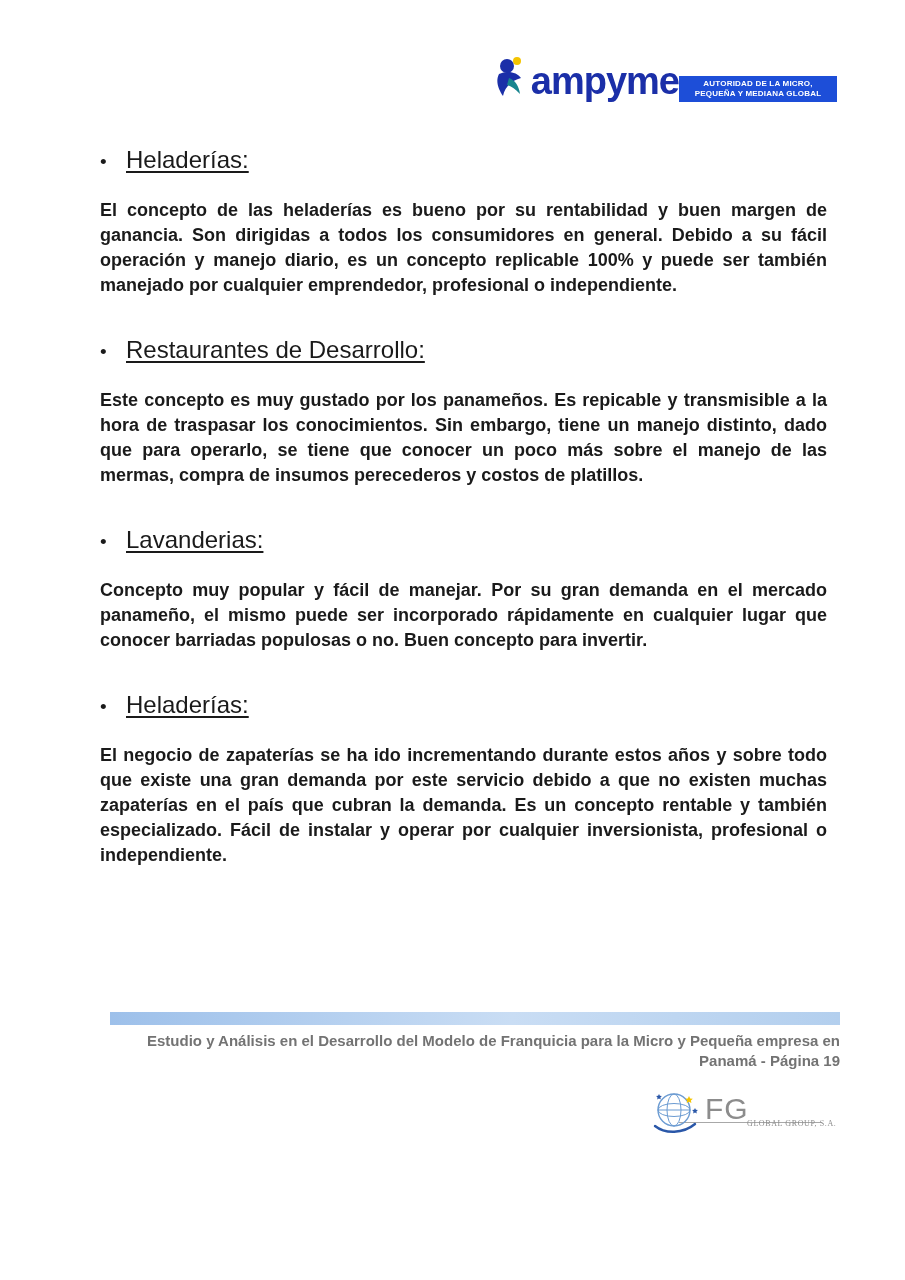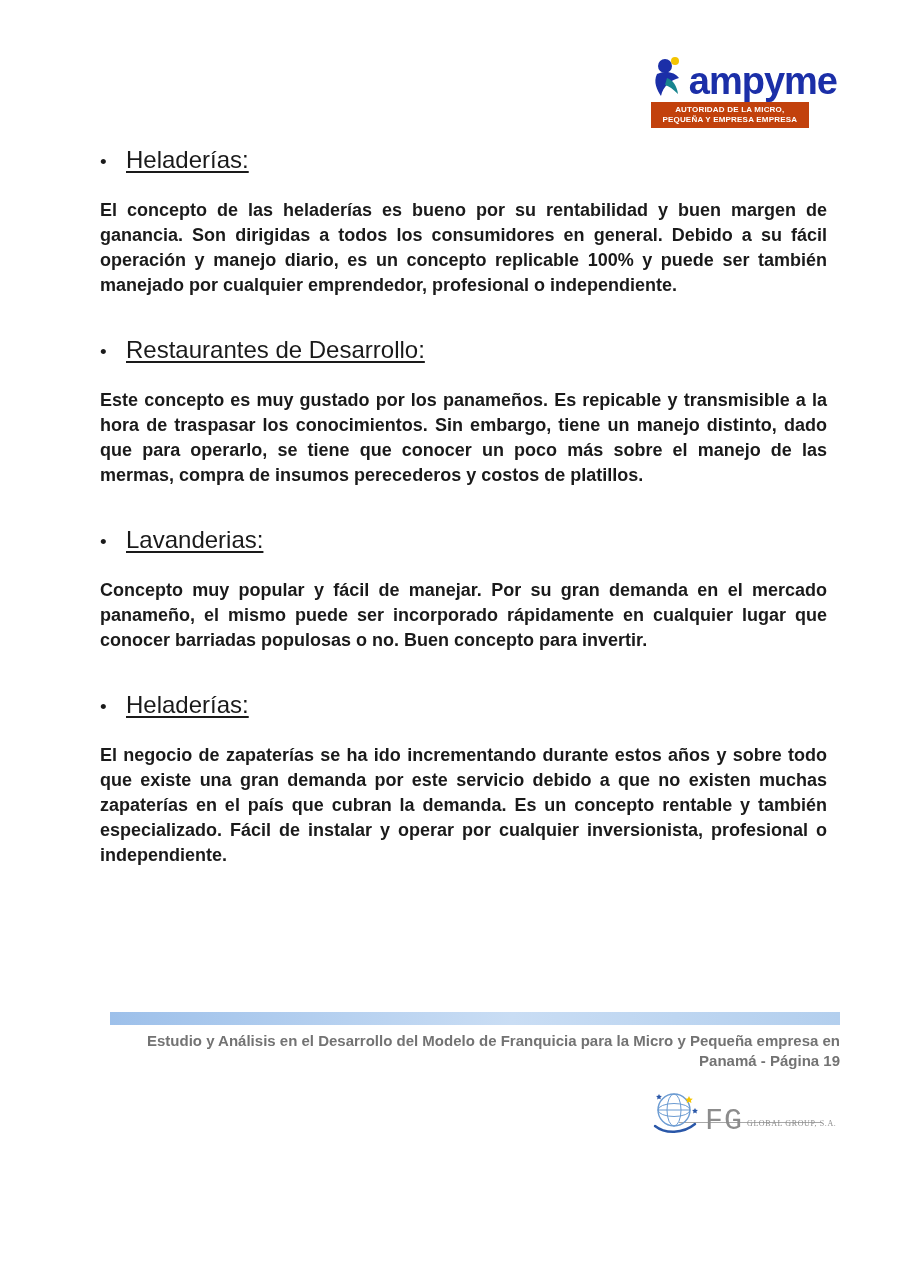--- a/index.html
+++ b/index.html
@@ -13,38 +13,38 @@
     color: #1a1a1a;
     overflow: hidden;
   }
 
   
   .ampyme-logo {
     position: absolute;
     top: 56px;
     right: 68px;
     display: flex;
-    flex-direction: column;
-    align-items: flex-start;
+    flex-direction: row;
+    align-items: flex-end;
   }
   .ampyme-top {
     display: flex;
     align-items: flex-end;
     gap: 4px;
   }
   .ampyme-word {
     font-size: 38px;
     font-weight: 700;
     color: #1b2fa8;
     letter-spacing: -1px;
     line-height: 1;
     padding-bottom: 2px;
   }
   .ampyme-tagline {
-    background: #c2410c;
+    background: #1d4ed8;
     color: #ffffff;
     font-size: 8px;
     font-weight: 700;
     text-align: center;
     line-height: 1.25;
     padding: 3px 6px;
     width: 146px;
     letter-spacing: 0.2px;
   }
 
@@ -112,22 +112,22 @@
     left: 28px;
     right: 0;
     top: 34px;
     height: 1px;
     background: #a8a8a8;
   }
   .fg-globe { position: absolute; left: 0; top: 0; }
   .fg-initials {
     position: absolute;
     left: 54px;
-    top: 18px;
-    font-family: Liberation Mono, monospace;
+    top: 6px;
+    font-family: Liberation Sans, sans-serif;
     font-size: 30px;
     color: #8c8c8c;
     letter-spacing: 1px;
     line-height: 1;
   }
   .fg-sub {
     position: absolute;
     left: 96px;
     top: 23px;
     font-family: "Liberation Serif", serif;
@@ -150,21 +150,21 @@
           <circle cx="24" cy="5" r="4" fill="#f4c400"></circle>
           <circle cx="14" cy="10" r="7" fill="#1b2fa8"></circle>
           <path d="M6 18 C14 14, 24 16, 28 22 C20 24, 12 30, 10 40 C6 34, 2 26, 6 18 Z" fill="#1b2fa8"></path>
           <path d="M16 22 C22 24, 26 30, 27 38 C22 33, 18 30, 14 29 Z" fill="#18858f"></path>
         </svg>
       </span>
       <span class="ampyme-word">ampyme</span>
     </div>
     <div class="ampyme-tagline">
       <div>AUTORIDAD DE LA MICRO,</div>
-      <div>PEQUEÑA Y EMPRESA EMPRESA</div>
+      <div>PEQUEÑA Y MEDIANA GLOBAL</div>
     </div>
   </div>
 
   <main class="content">
 
     <section>
       <div class="bullet-heading">
         <span class="bullet-glyph">•</span>
         <span class="heading-text">Heladerías:</span>
       </div>

